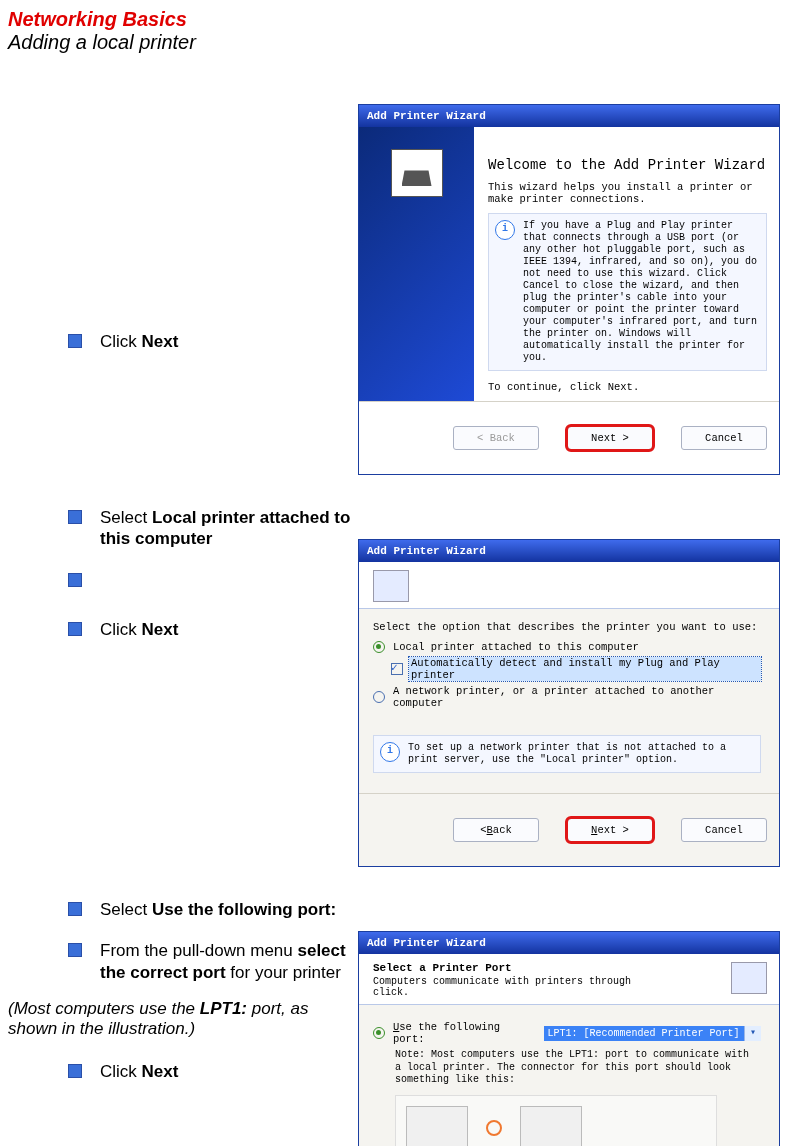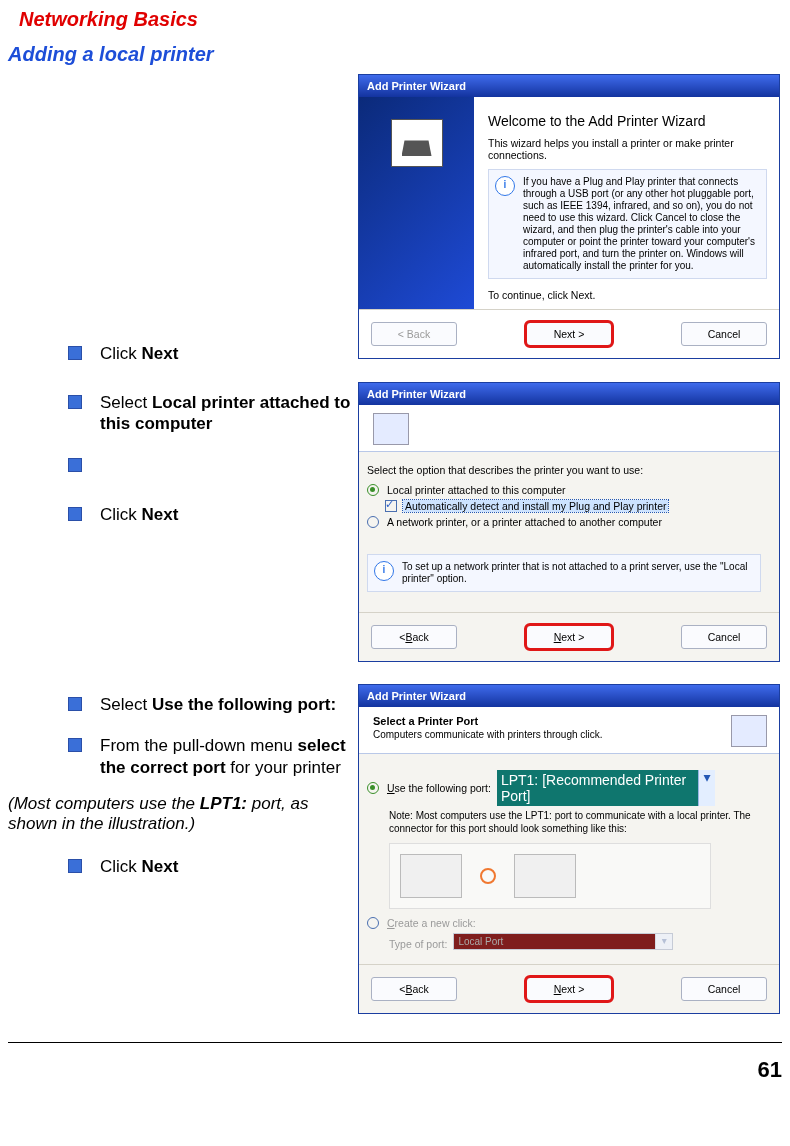--- a/index.html
+++ b/index.html
@@ -10,28 +10,27 @@
     box-sizing: border-box;
     font-size: 14px;
     color: #000;
   }
   .title-red {
     color: #e00000;
     font-weight: bold;
     font-size: 20px;
     font-style: italic;
     margin-bottom: 0;
-    margin-left: 11px;
   }
   .title-blue {
-    color: #1d4ed8;
-    font-weight: bold;
+    color: #000000;
+    font-weight: normal;
     font-style: italic;
     font-size: 20px;
-    margin-top: 12px;
+    margin-top: 0;
   }
   .bullet-row {
     display: flex;
     align-items: flex-start;
     margin: 10px 0 10px 60px;
     max-width: 300px;
   }
   .bullet-row.wide { max-width: 340px; }
   .bullet-sq {
     width: 12px;
@@ -64,24 +63,25 @@
     flex-direction: column;
     justify-content: flex-start;
   }
   .rightcol {
     flex: 1;
   }
   
   .wiz {
     border: 1px solid #1b3ea0;
     width: 420px;
-    font-family: Liberation Sans, sans-serif;
+    font-family: Liberation Mono, monospace;
     font-size: 10.5px;
     margin-bottom: 14px;
     box-shadow: 0 0 0 1px #7aa3ff inset;
+    margin-top: 42px;
   }
   .wiz-title {
     background: linear-gradient(#3f6bec, #13339f);
     color: #fff;
     font-weight: bold;
     padding: 5px 8px;
     font-size: 11px;
   }
   .wiz-body1 {
     display: flex;
@@ -107,21 +107,21 @@
   }
   .printer-icon::after {
     content: "";
     display: block;
     width: 30px; height: 26px;
     background: #555;
     clip-path: polygon(10% 40%, 90% 40%, 100% 100%, 0 100%);
   }
   .wiz-right1 {
     flex: 1;
-    padding: 14px 12px 8px 14px;
+    padding: 28px 12px 8px 14px;
     background: #fff;
   }
   .h-welcome { font-size: 14px; margin: 2px 0 8px 0; font-weight: normal; }
   .infobox {
     display: flex;
     border: 1px solid #cfd9ef;
     background: #f4f7ff;
     padding: 6px;
     margin: 6px 0 10px 0;
     font-size: 10px;
@@ -148,21 +148,21 @@
     align-items: flex-start;
   }
   .wiz-head2 .txts { max-width: 300px; }
   .wiz-head2 b { font-size: 11px; }
   .wiz-head2 .sub { font-size: 10px; margin-top: 2px; display: block; }
   .mini-printer {
     width: 34px; height: 30px; background: #e4ebff; border: 1px solid #99a; position: relative;
   }
   .wiz-body2 {
     background: #f5f4f0;
-    padding: 12px 18px 10px 8px;
+    padding: 12px 18px 10px 14px;
   }
   .opt-line { display: flex; align-items: center; margin: 4px 0; font-size: 10.5px; }
   .radio {
     width: 10px; height: 10px; border: 1.5px solid #3a8f2a; border-radius: 50%;
     margin-right: 8px; position: relative; flex-shrink: 0;
   }
   .radio.sel::after {
     content: ""; display: block; width: 5px; height: 5px; background: #3a8f2a;
     border-radius: 50%; position: absolute; top: 1.5px; left: 1.5px;
   }
@@ -170,21 +170,21 @@
   .chk {
     width: 10px; height: 10px; border: 1.5px solid #4a6fb0; margin-right: 6px; margin-left: 18px;
     flex-shrink: 0; position: relative;
   }
   .chk.sel::after {
     content: "✓"; position: absolute; top: -3px; left: -1px; font-size: 11px; color: #2b5fc8;
   }
   .hl { background: #cde3ff; outline: 1px dotted #2458b5; padding: 0 2px; }
   .disabled { color: #9a9a9a; }
   .sel-dd {
-    display: inline-block; background: #0f766e; color: #fff; font-size: 14px;
+    display: inline-block; background: #3b82f6; color: #fff; font-size: 10px;
     padding: 2px 4px; width: 210px; margin-left: 6px; position: relative;
   }
   .sel-dd .arrow {
     position: absolute; right: 0; top: 0; width: 16px; height: 100%;
     background: #e3eeff; border-left: 1px solid #9bb6e6; color: #2458b5;
     text-align: center; line-height: 14px;
   }
   .sel-dd2 {
     display: inline-block; border: 1px solid #c6cbd6; background: #7f1d1d; color: #aaa;
     font-size: 10px; padding: 2px 4px; width: 210px; margin-left: 6px; position: relative;
@@ -201,24 +201,24 @@
   }
   .dev-box {
     width: 60px; height: 42px; border: 1px solid #bbb; background: #f0f0f0;
   }
   .cable-dot {
     width: 12px; height: 12px; border: 2px solid #f07830; border-radius: 50%;
   }
   .btn-row {
     background: #f5f4f0;
     border-top: 1px solid #d5d2c8;
-    padding: 12px 12px;
-    display: flex;
-    justify-content: space-between;
-    gap: 8px;
+    padding: 24px 12px;
+    display: flex;
+    justify-content: flex-end;
+    gap: 28px;
   }
   .btn-row.white { background: #fff; }
   .btn {
     min-width: 64px;
     height: 22px;
     border: 1px solid #aab1c3;
     background: #fafbfe;
     border-radius: 3px;
     font-size: 10.5px;
     display: inline-flex;

